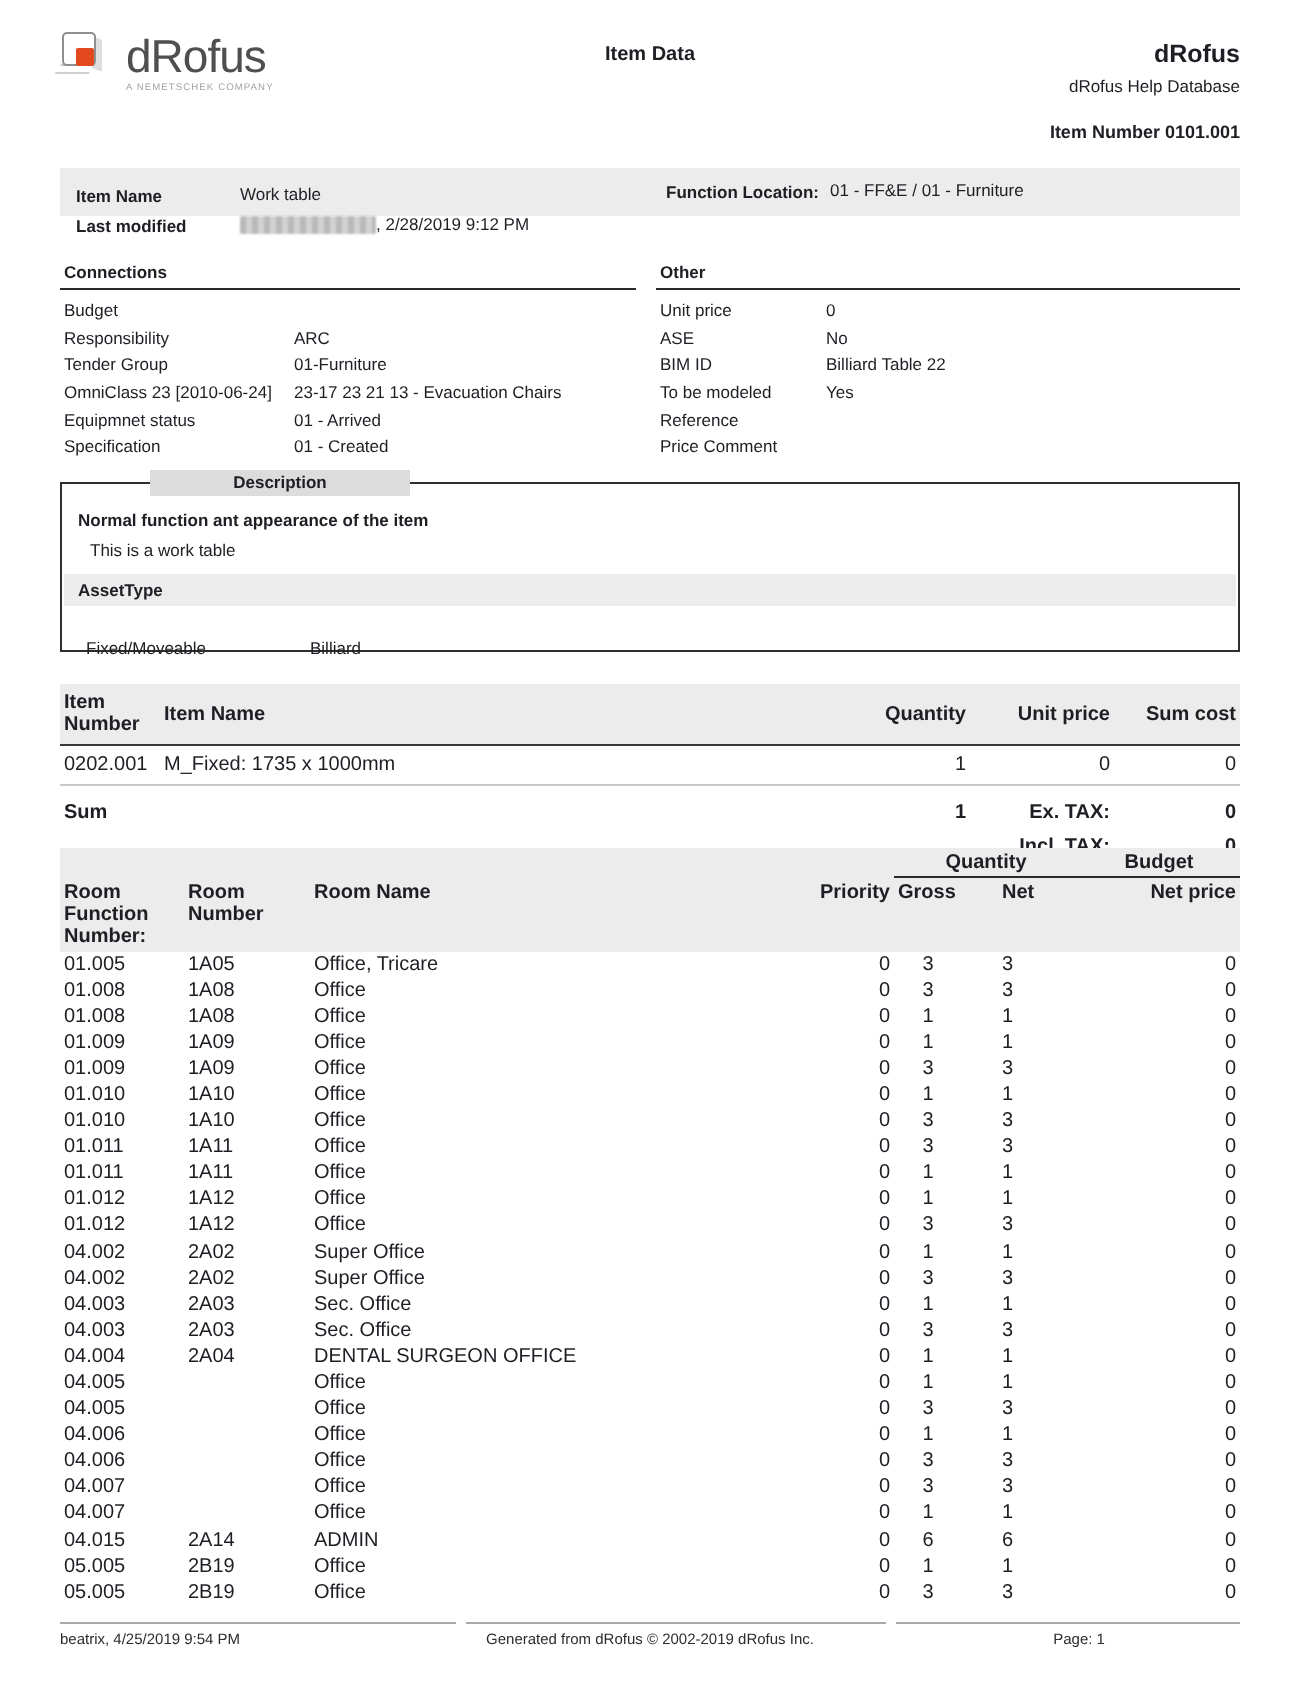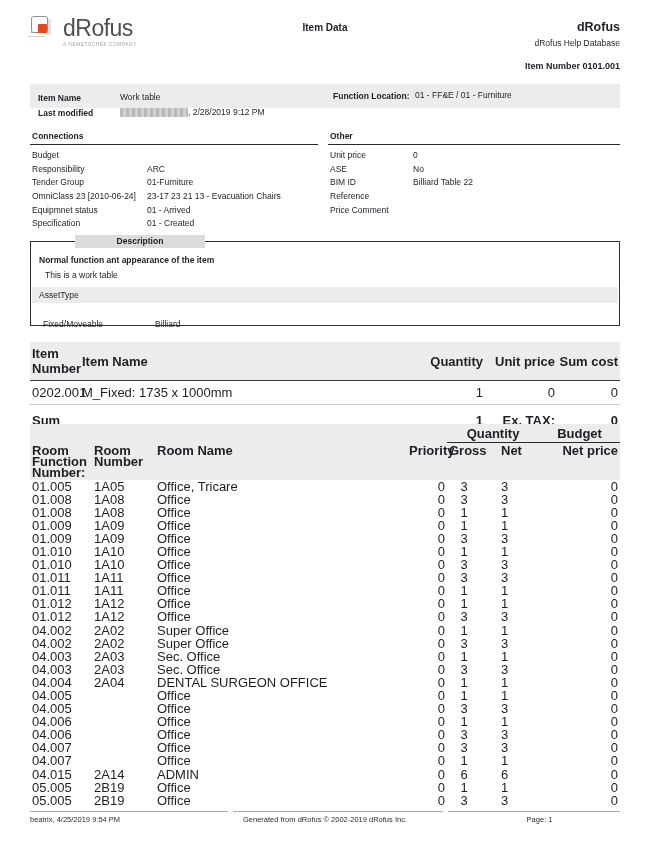--- a/index.html
+++ b/index.html
@@ -49,26 +49,26 @@
   .kv-row { display:flex; height:13.7px; align-items:center; font-size:8.5px; white-space:nowrap; }
   .kv-label { width:117px; flex:0 0 auto; padding-left:2px; }
   .col-right .kv-label { width:85px; }
 
   
   .desc-box { position:absolute; left:30px; right:30px; top:241px; height:85px; border:1.5px solid #2f2f2f; }
   .desc-tab { position:absolute; top:-7px; left:44px; width:130px; height:13px; background:#dcdcdc;
               text-align:center; font-size:8.5px; font-weight:bold; line-height:13px; }
   .desc-heading { margin:13px 0 0 8px; font-size:8.5px; font-weight:bold; }
   .desc-text { margin:5px 0 0 14px; font-size:8.5px; }
-  .asset-row { margin:7px 1px 16px 1px; background:#ececec; padding:3px 7px; font-size:8.5px; font-weight:normal; }
+  .asset-row { margin:7px 1px 16px 1px; background:#ececec; padding:3px 7px; font-size:8.5px; font-weight:bold; }
   .fm-row { margin:6px 8px 0 12px; display:flex; font-size:8.5px; }
   .fm-label { width:112px; flex:0 0 auto; }
 
   
-  table { border-collapse:collapse; table-layout:fixed; width:590px; font-size:13px; }
+  table { border-collapse:collapse; table-layout:fixed; width:590px; font-size:10px; }
   .items-table { position:absolute; left:30px; top:342px; }
   .items-table thead tr { background:#ececec; }
   .items-table th { font-weight:bold; text-align:left; padding:4px 2px; border-bottom:1.2px solid #3a3a3a; }
   .items-table th.num, .items-table td.num { text-align:right; }
   .items-table tbody td { padding:4px 2px; border-bottom:1px solid #c9c9c9; }
   .items-table .sum-row td { border-bottom:none; font-weight:bold; padding:3px 2px; }
   .items-table .sum-row.first td { padding-top:8px; }
 
   .rooms-wrap { position:absolute; left:30px; top:424px; }
   .rooms-table thead tr { background:#ececec; }
@@ -175,20 +175,24 @@
         <div class="kv-row">
           <span class="kv-label">ASE</span>
           <span class="kv-value">No</span>
         </div>
 
         <div class="kv-row">
           <span class="kv-label">BIM ID</span>
           <span class="kv-value">Billiard Table 22</span>
         </div>
 
+        <div class="kv-row">
+          <span class="kv-label">To be modeled</span>
+          <span class="kv-value">Yes</span>
+        </div>
 
         <div class="kv-row">
           <span class="kv-label">Reference</span>
           <span class="kv-value"></span>
         </div>
 
         <div class="kv-row">
           <span class="kv-label">Price Comment</span>
           <span class="kv-value"></span>
         </div>

